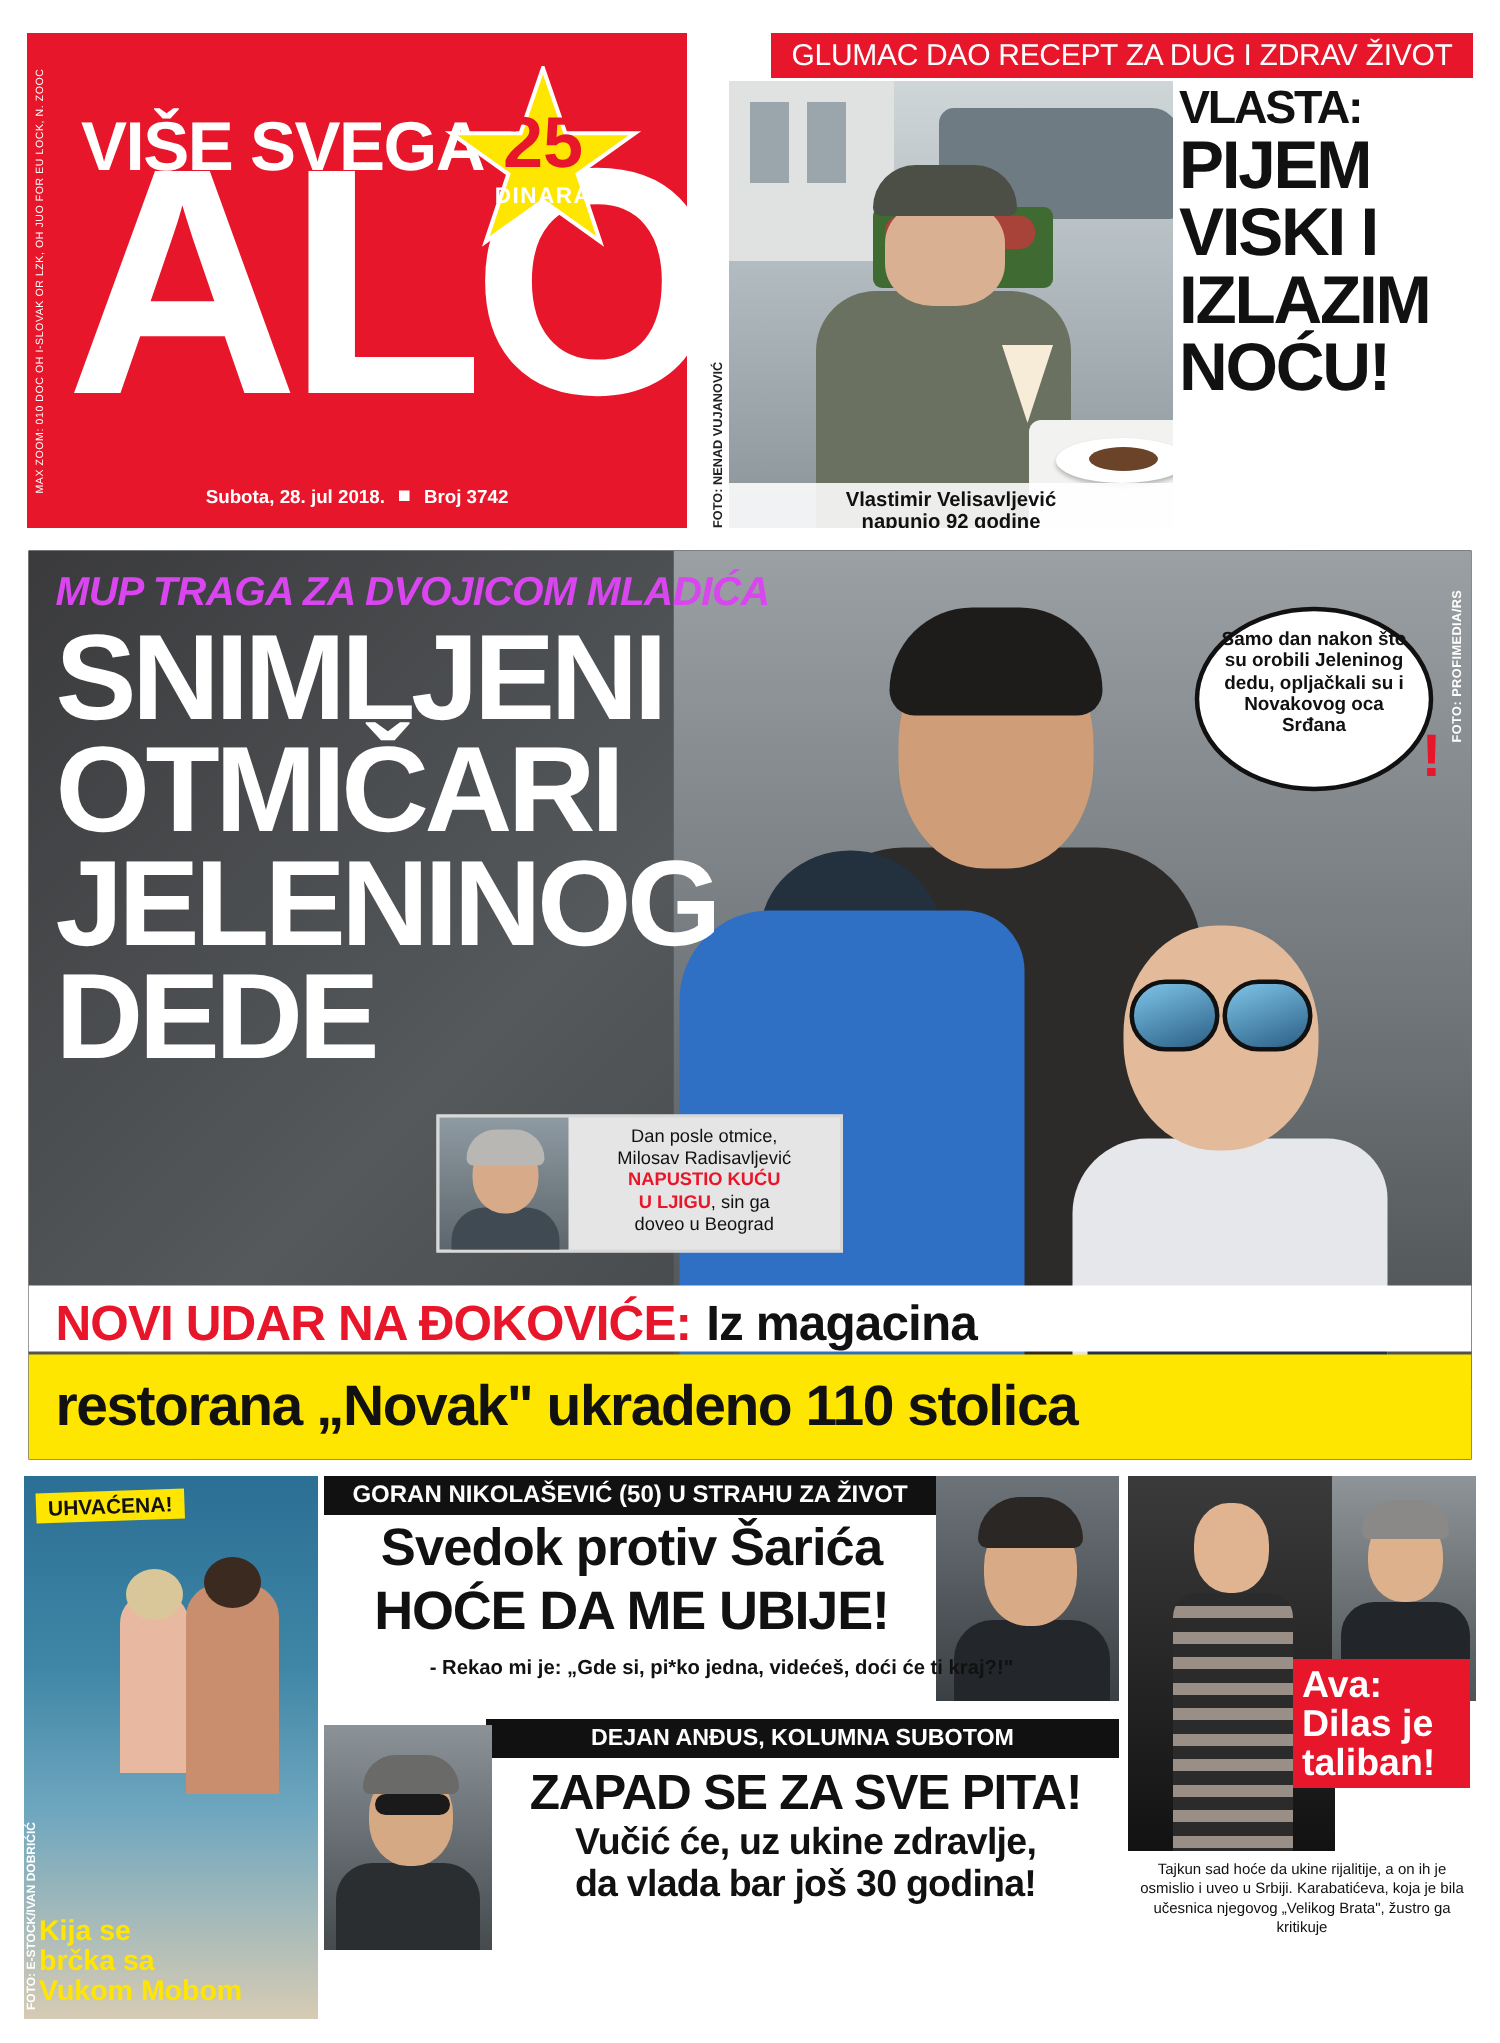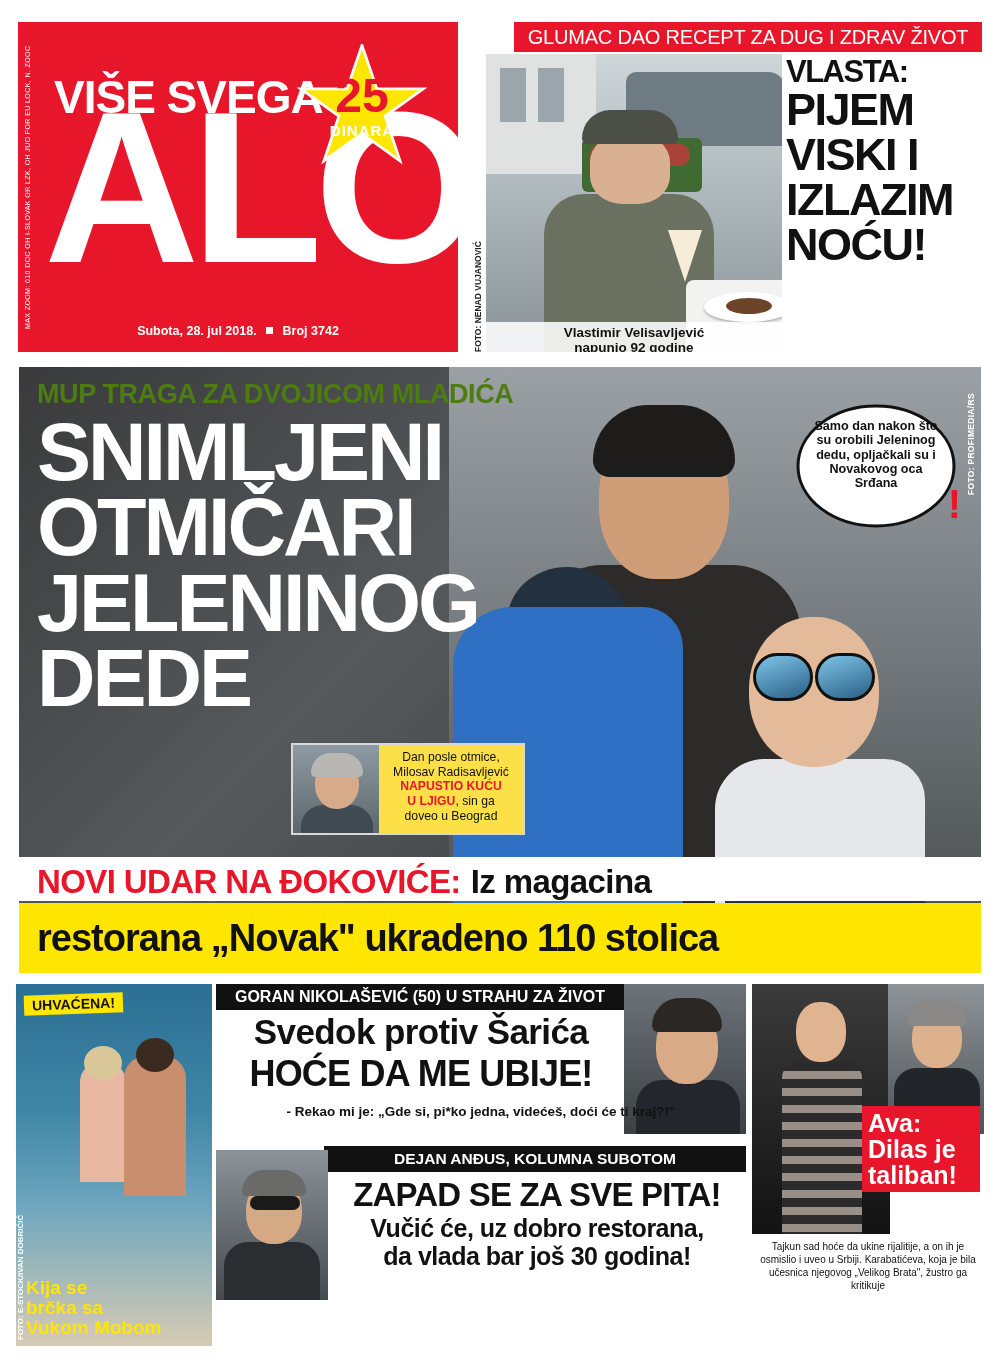--- a/index.html
+++ b/index.html
@@ -121,21 +121,21 @@
   .mp-girl-head { position:absolute; left:300px; top:250px; width:130px; height:150px; background:#e3bb9b; border-radius:48%; }
   .mp-girl-hair { position:absolute; left:286px; top:228px; width:168px; height:210px; background:#d9cba4; border-radius:80px 80px 40px 40px; z-index:-1; }
   .mp-glasses { position:absolute; left:304px; top:286px; width:122px; height:42px; }
   .mp-glasses:before,.mp-glasses:after{content:"";position:absolute;top:0;width:54px;height:42px;background:linear-gradient(160deg,#7fc4e8,#2a5f86);border-radius:26px;border:3px solid #111;}
   .mp-glasses:before{left:0;} .mp-glasses:after{right:0;}
   .mp-girl-body { position:absolute; left:266px; top:392px; width:210px; height:170px; background:#e6e7ea; border-radius:50px 40px 0 0; }
   .mp-girl-skirt{position:absolute; left:276px; top:500px; width:200px; height:62px; background:#23324a;}
 
   .main-kicker {
     position: absolute; left: 18px; top: 12px;
-    color: #4d7c0f; font-weight: bold; font-size: 27px; letter-spacing: -.4px;
+    color: #d946ef; font-weight: bold; font-size: 27px; letter-spacing: -.4px; font-style: italic;
   }
   .main-title {
     position: absolute; left: 18px; top: 48px; width: 470px;
   }
   .main-title div {
     color: #fff; font-weight: bold; font-size: 81px; line-height: .93;
     letter-spacing: -3px;
   }
   .main-credit {
     position:absolute; right:1px; top:8px; width:14px; height:120px;
@@ -147,22 +147,22 @@
   }
   .bubble svg{ position:absolute; inset:0; width:100%; height:100%; }
   .bubble-txt{
     position:absolute; left:14px; top:16px; width:134px; text-align:center;
     font-size:12.6px; font-weight:bold; line-height:1.14; color:#111;
   }
   .bubble-ex{
     position:absolute; right:-4px; bottom:6px; font-size:40px; font-weight:bold; color:#e8162a;
   }
   .inset {
-    position:absolute; left: 272px; bottom: 138px; width: 234px; height: 92px;
-    background:#fde047; border:2px solid #d8d8d8; display:flex;
+    position:absolute; left: 272px; bottom: 138px; width: 271px; height: 92px;
+    background:#e5e5e5; border:2px solid #d8d8d8; display:flex;
   }
   .inset-photo{ width:86px; height:100%; background:linear-gradient(180deg,#8e9aa2,#5d666c); position:relative; overflow:hidden;}
   .inset-photo .h{position:absolute;left:22px;top:14px;width:44px;height:50px;background:#d7ab8a;border-radius:48%;}
   .inset-photo .hr{position:absolute;left:18px;top:8px;width:52px;height:24px;background:#b9b7b4;border-radius:26px 26px 6px 6px;}
   .inset-photo .b{position:absolute;left:8px;top:60px;width:72px;height:40px;background:#3f4a52;border-radius:22px 22px 0 0;}
   .inset-txt{ flex:1; padding:5px 6px; font-size:12.2px; line-height:1.2; text-align:center; color:#111; }
   .inset-txt .red{ color:#e8162a; font-weight:bold; }
 
   .strap1 {
     position:absolute; left:0; bottom:72px; width:100%; height:44px;
@@ -405,21 +405,21 @@
       <div class="bm-bot">
         <div class="bm-banner2">DEJAN ANĐUS, KOLUMNA SUBOTOM</div>
         <div class="bm-photo2">
           <div class="bd"></div>
             <div class="f"></div>
             <div class="hh"></div>
             <div class="gl"></div>
         </div>
         <div class="bm-b1">ZAPAD SE ZA SVE PITA!</div>
         <div class="bm-b2">
-          <div>Vučić će, uz dobro restorana,</div>
+          <div>Vučić će, uz ukine zdravlje,</div>
           <div>da vlada bar još 30 godina!</div>
         </div>
       </div>
     </div>
 
     <div class="b-right">
       <div class="br-photo">
         <div class="hh"></div>
           <div class="f"></div>
           <div class="dress"></div>

